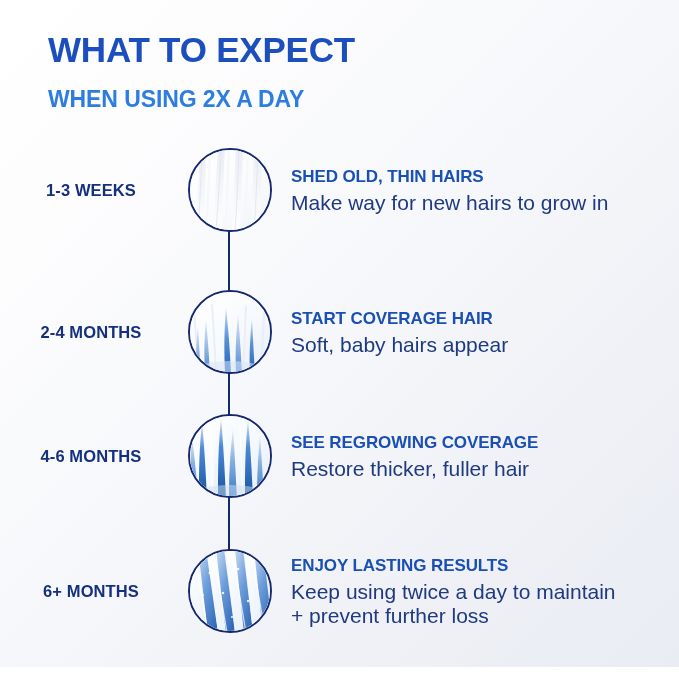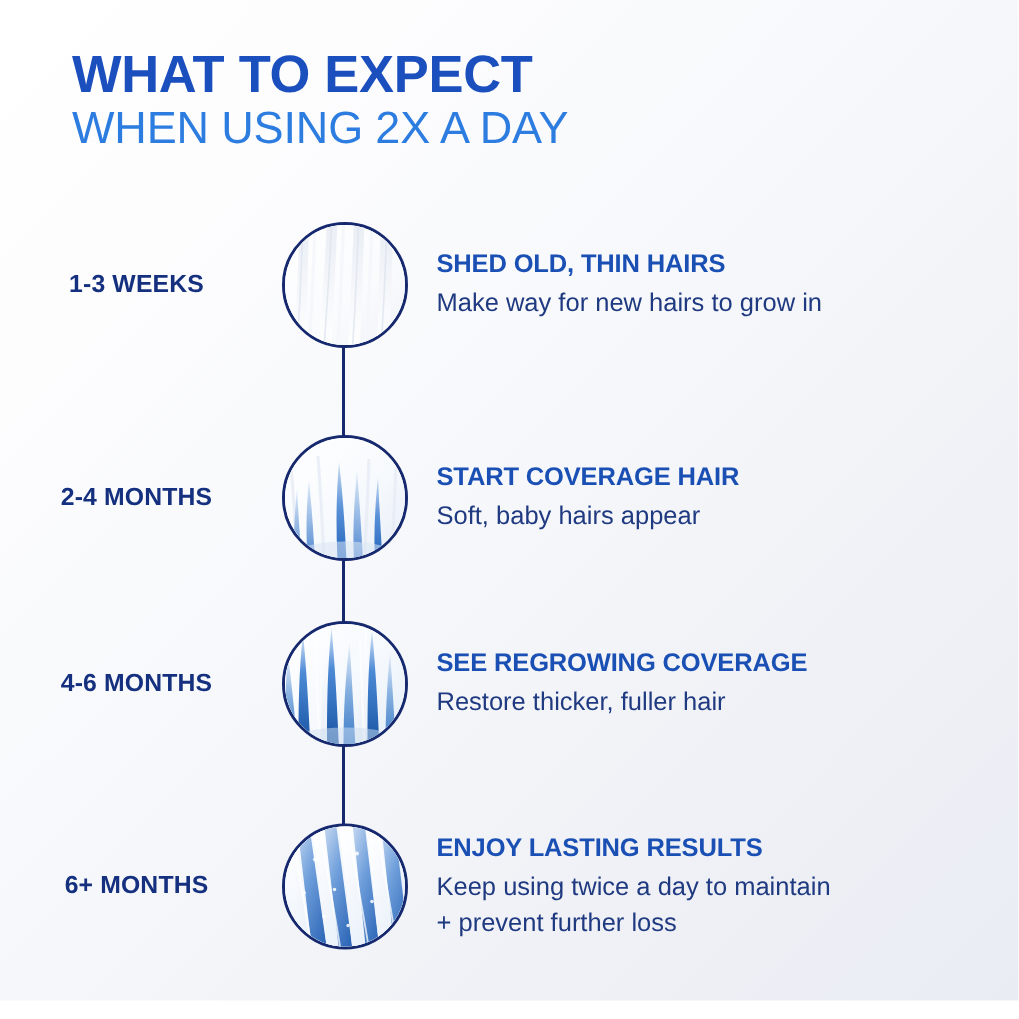--- a/index.html
+++ b/index.html
@@ -37,27 +37,27 @@
   .title {
     font-size: 35px;
     line-height: 38px;
     font-weight: bold;
     letter-spacing: -0.2px;
     color: #1b4fbe;
     white-space: nowrap;
     margin: 0;
   }
   .subtitle {
-    font-size: 30px;
+    font-size: 23px;
     line-height: 26px;
-    font-weight: normal;
+    font-weight: bold;
     letter-spacing: -0.1px;
     color: #2d7de0;
     white-space: nowrap;
-    margin: 4px 0 0 0;
+    margin: 17px 0 0 0;
   }
 
   
   .spine {
     position: absolute;
     left: 228px;
     top: 190px;
     width: 2px;
     height: 400px;
     background: #16296e;
@@ -122,21 +122,21 @@
   .heading {
     font-size: 17px;
     line-height: 22px;
     font-weight: bold;
     letter-spacing: -0.1px;
     color: #1a4fb4;
     white-space: nowrap;
     margin: 0;
   }
   .body-line {
-    font-size: 17px;
+    font-size: 21px;
     line-height: 24px;
     color: #1f3a80;
     white-space: nowrap;
     margin: 3px 0 0 0;
   }
   .body-line + .body-line {
     margin-top: 0;
   }
 </style>
 </head>

